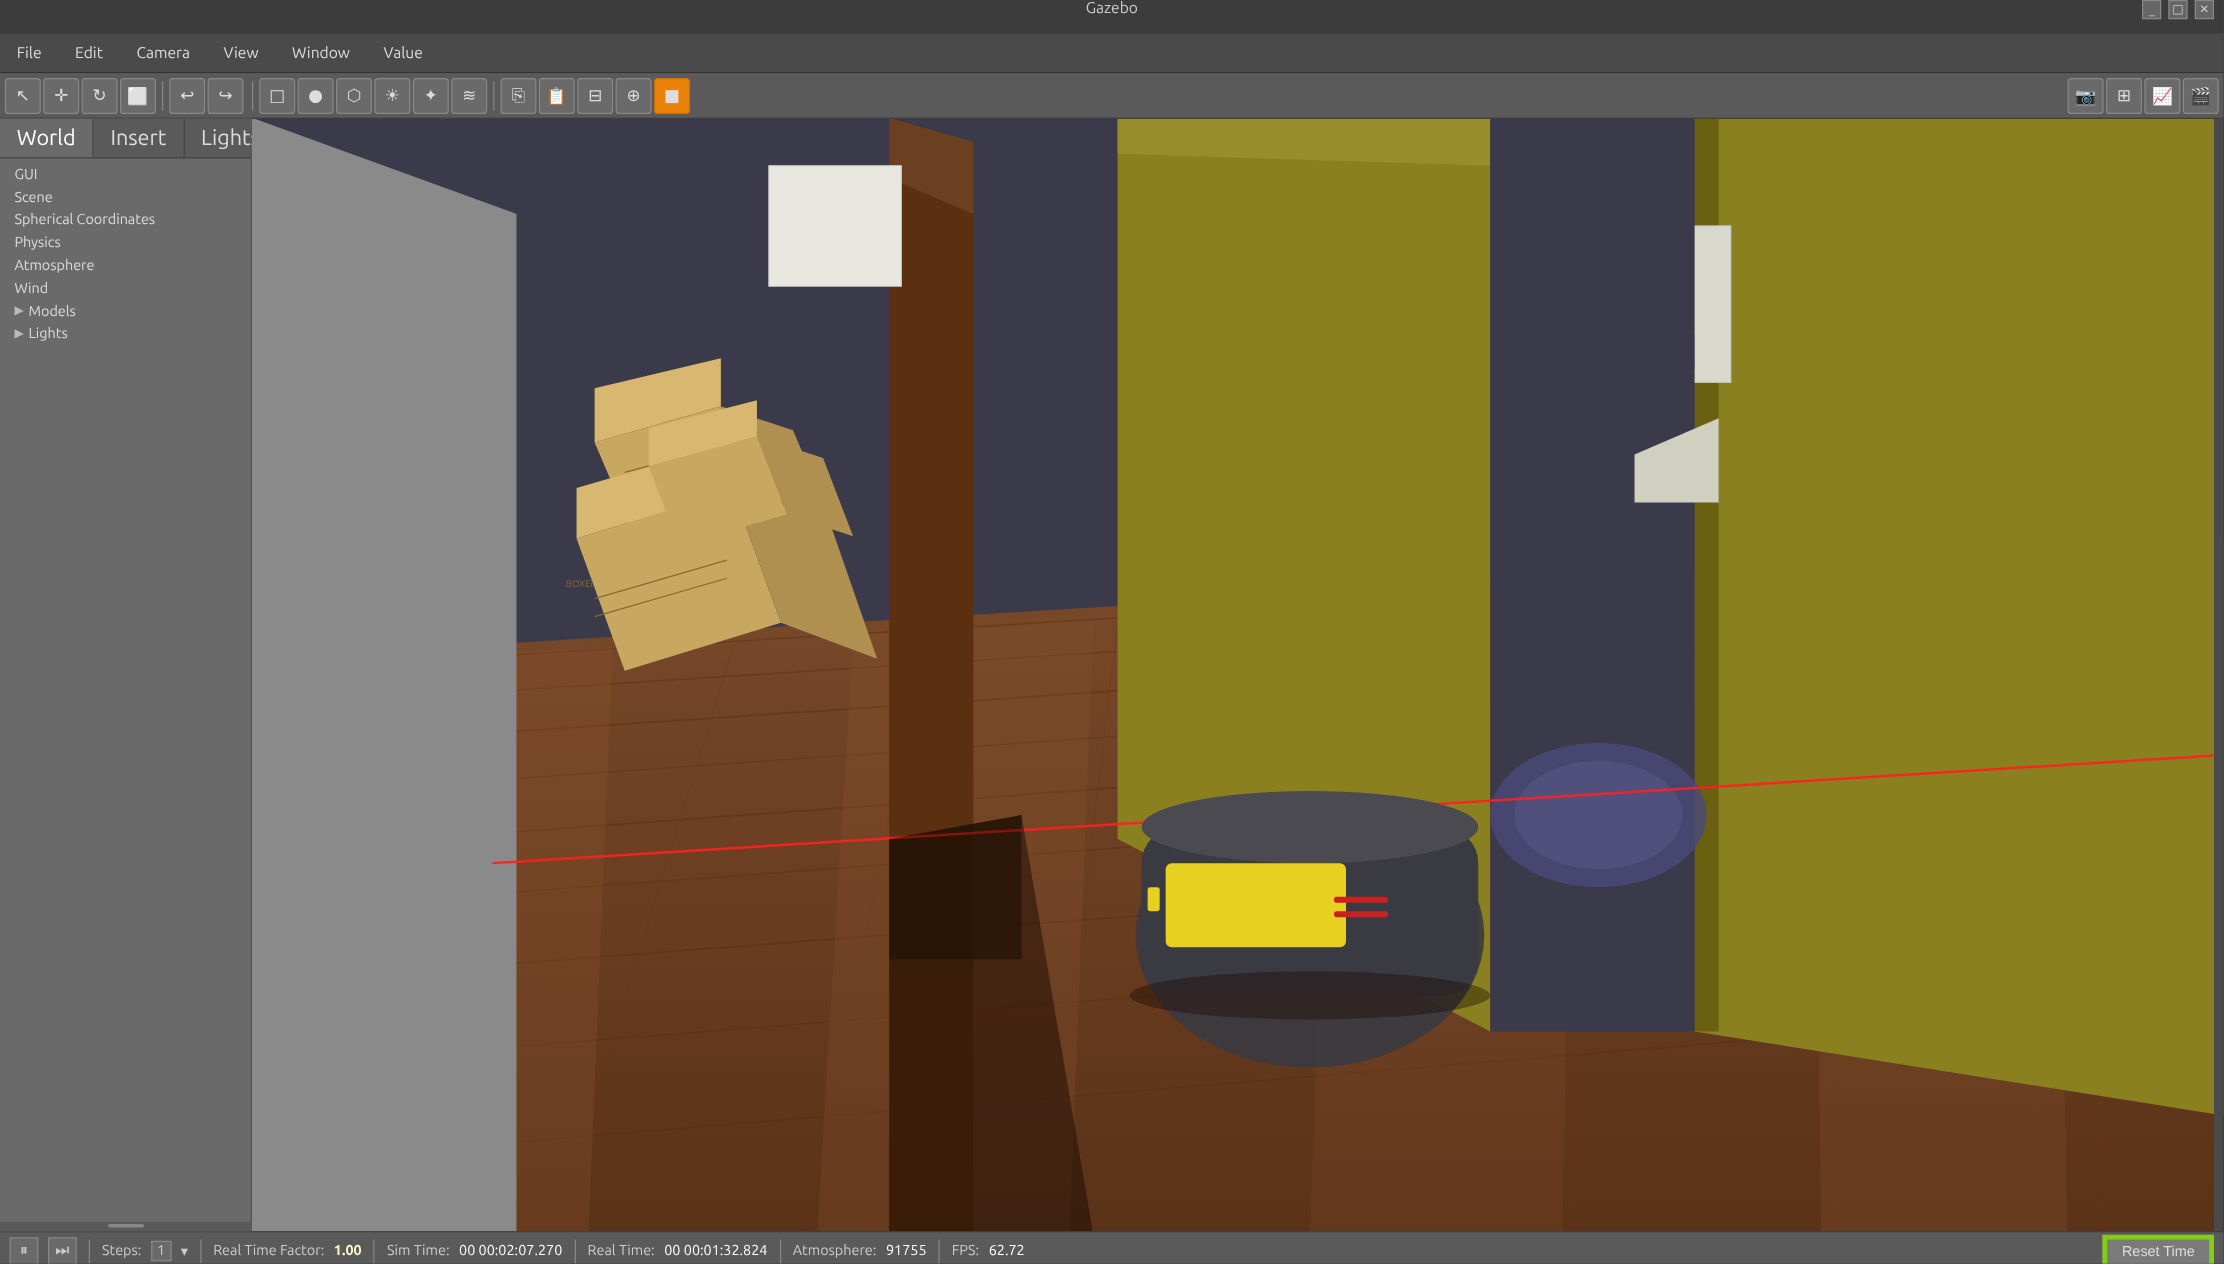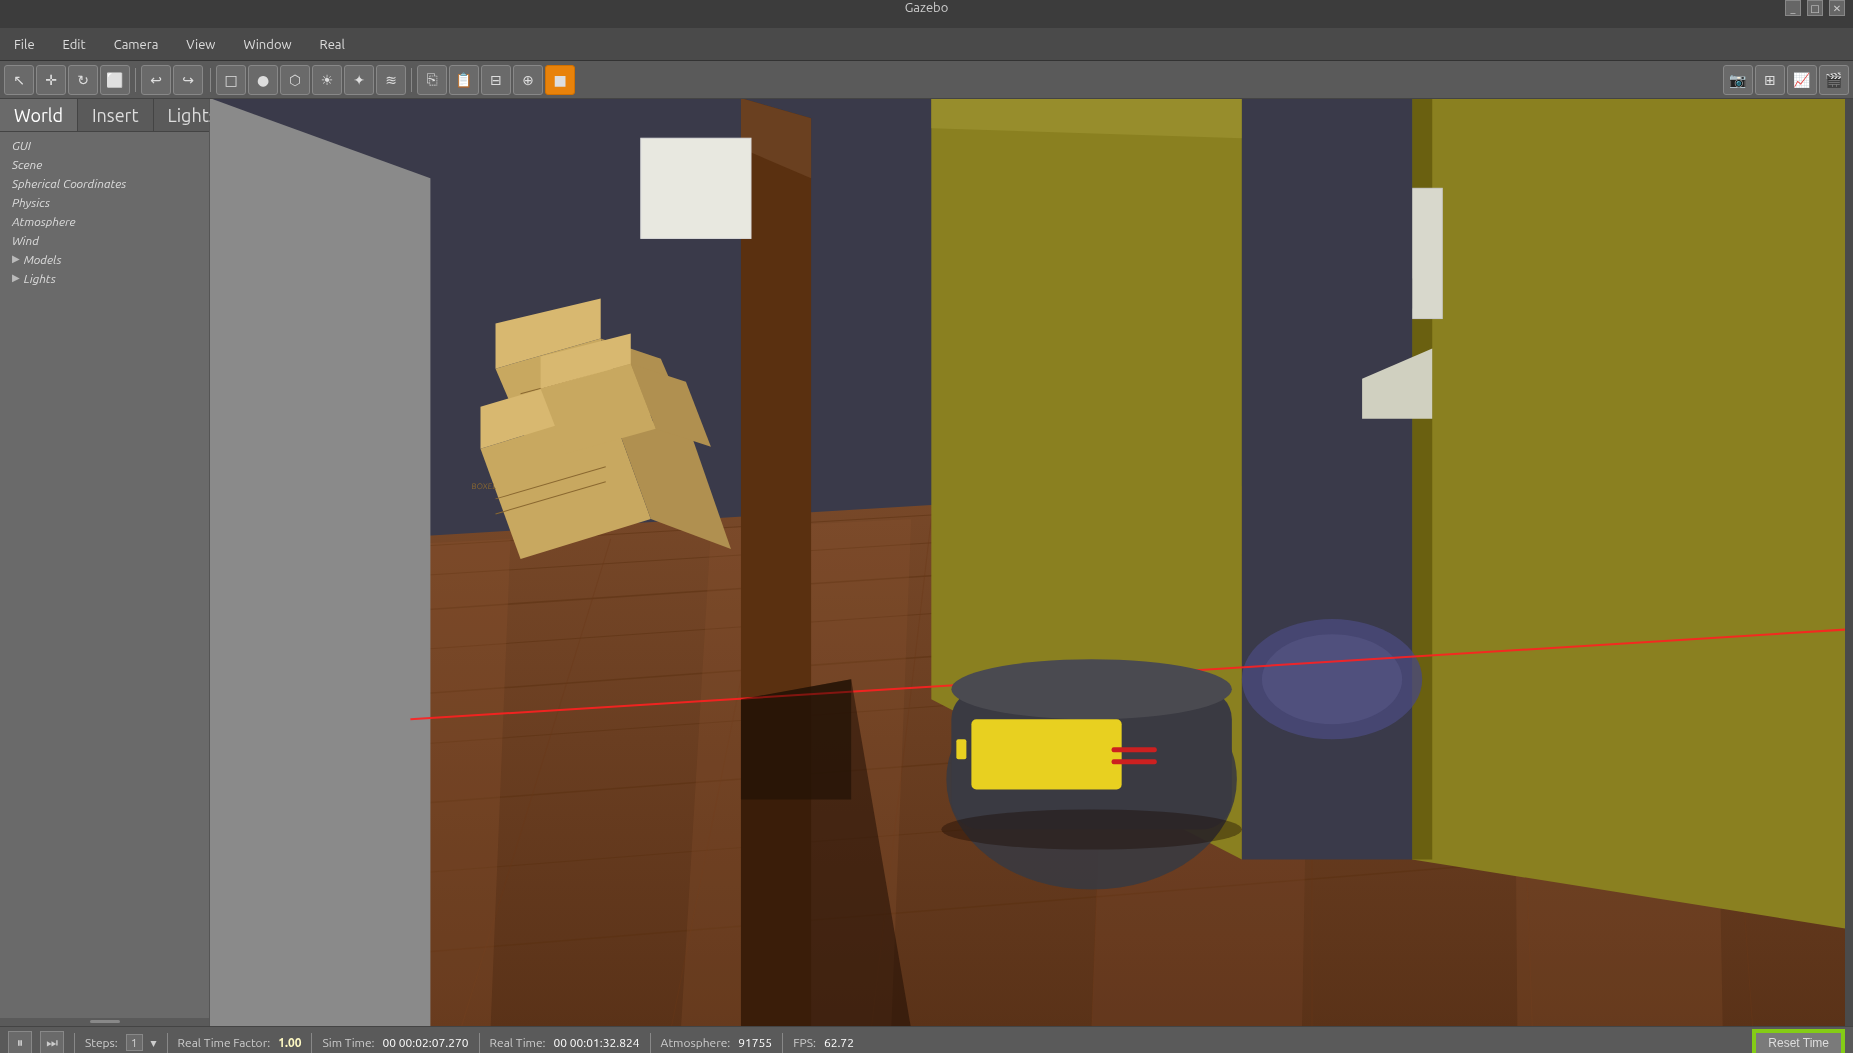--- a/index.html
+++ b/index.html
@@ -129,21 +129,20 @@
       padding: 4px 0;
       overflow-y: auto;
     }
     .tree-item {
       padding: 3px 8px 3px 12px;
       font-size: 12px;
       color: #ddd;
       cursor: pointer;
       display: flex;
       gap: 4px;
-      font-style: italic;
     }
     .tree-item .arrow { font-size: 10px; color: #bbb; }
 
     
     #property-panel {
       height: 200px;
       background: #6a6a6a;
       border-top: 1px solid #555;
       padding: 4px;
     }
@@ -231,21 +230,21 @@
     <div class="title-btn">✕</div>
   </div>
 </div>
 
 <div id="menubar">
   <span class="menu-item">File</span>
   <span class="menu-item">Edit</span>
   <span class="menu-item">Camera</span>
   <span class="menu-item">View</span>
   <span class="menu-item">Window</span>
-  <span class="menu-item">Real</span>
+  <span class="menu-item">Value</span>
 </div>
 
 <div id="toolbar">
   <div class="tool-btn">↖</div>
   <div class="tool-btn">✛</div>
   <div class="tool-btn">↻</div>
   <div class="tool-btn">⬜</div>
   <div class="tool-separator"></div>
   <div class="tool-btn">↩</div>
   <div class="tool-btn" style="margin-right:2px">↪</div>

